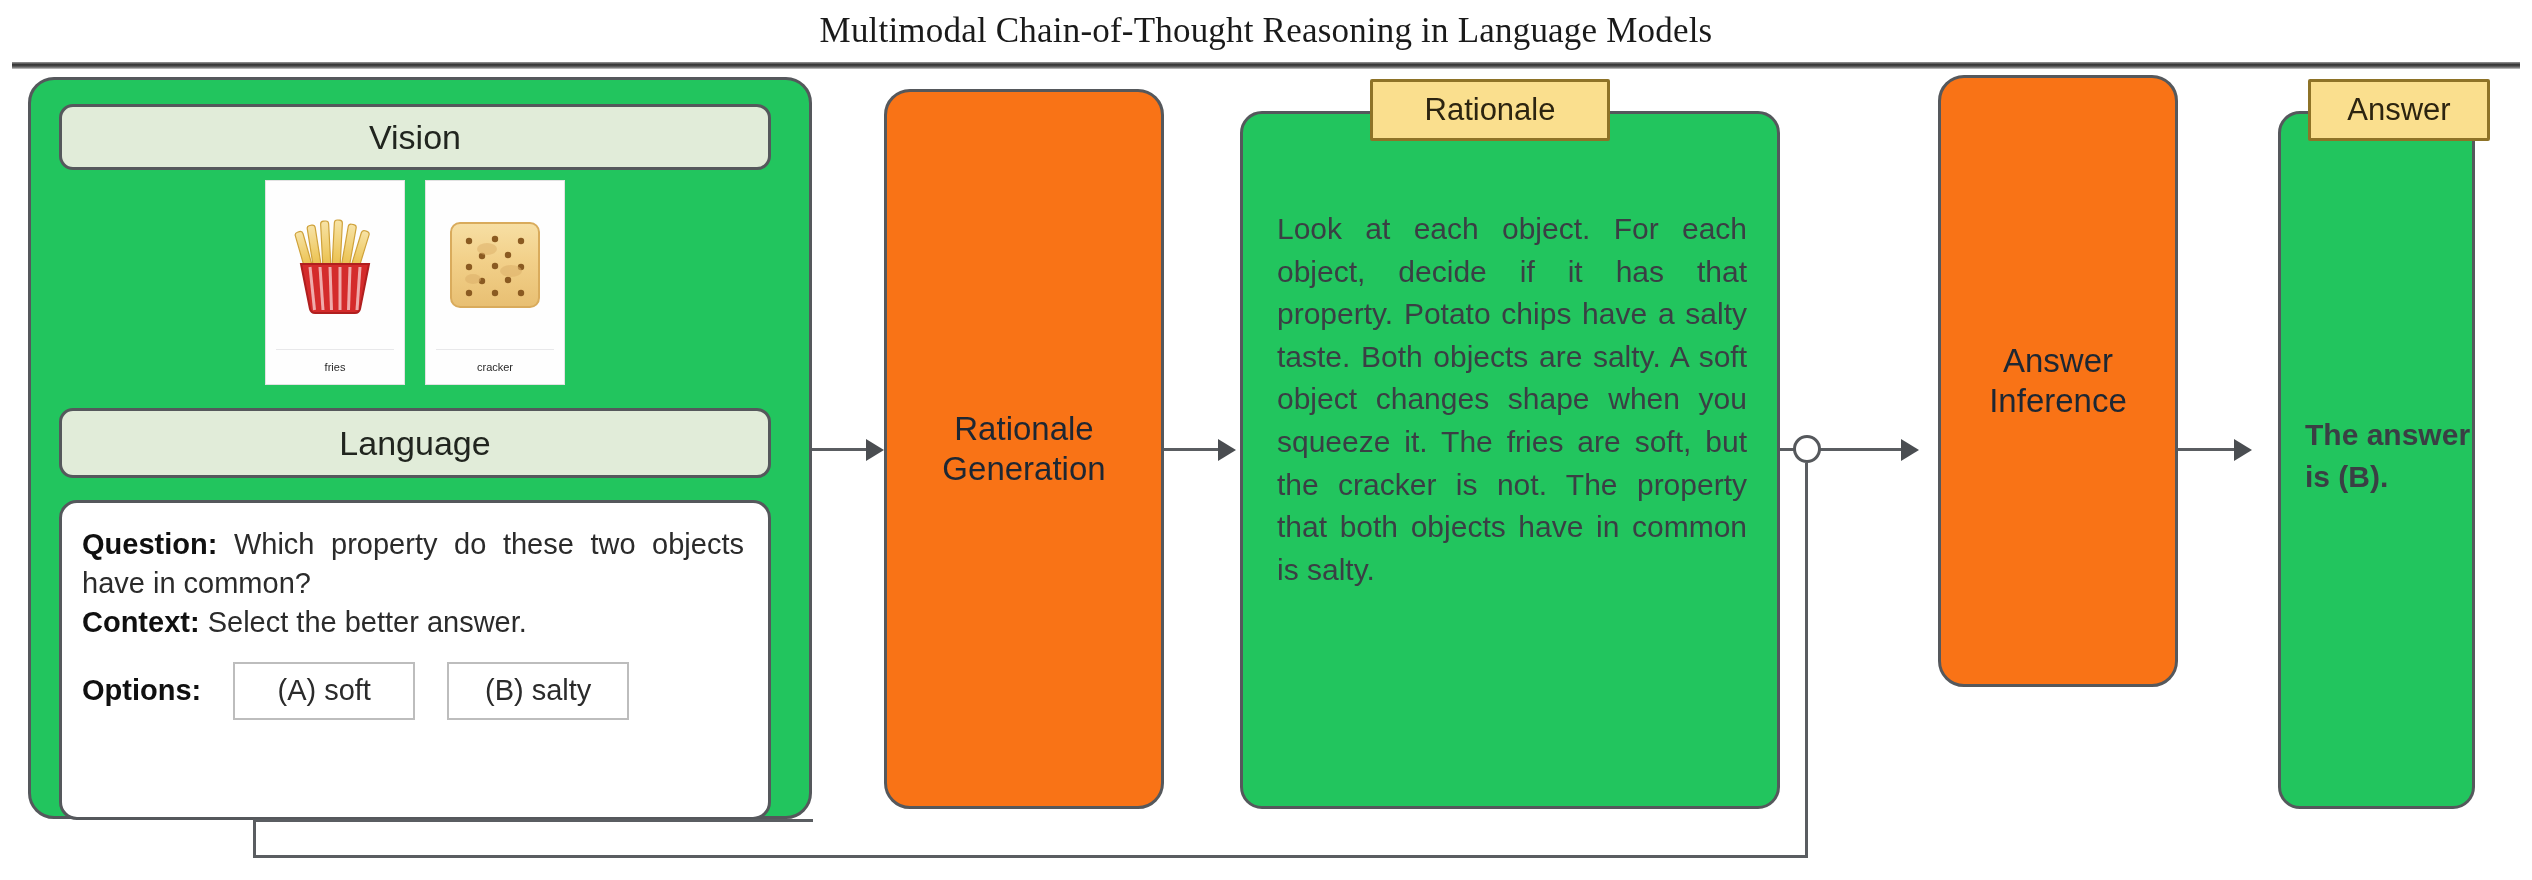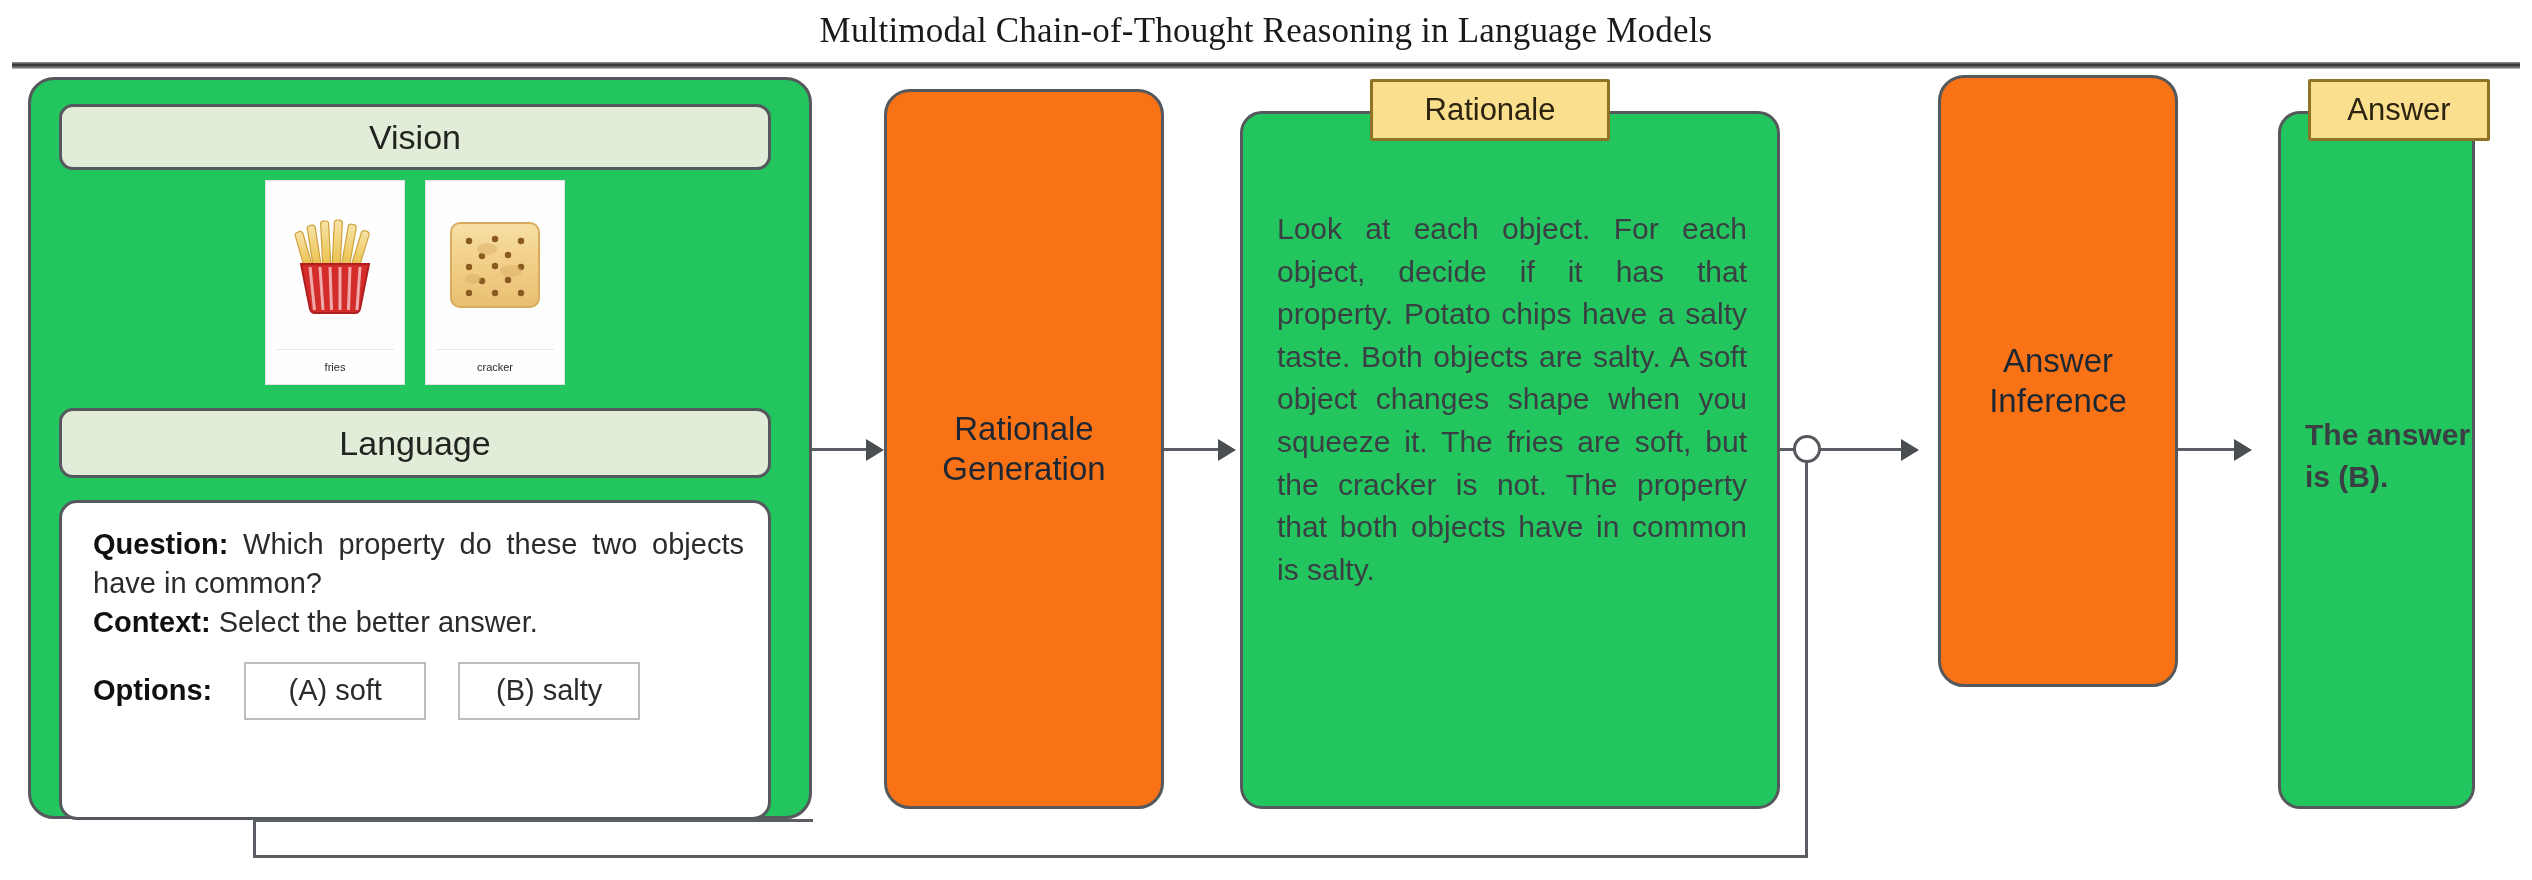--- a/index.html
+++ b/index.html
@@ -122,21 +122,21 @@
 
   
   #qa-card {
     position: absolute;
     box-sizing: border-box;
     left: 28px; top: 420px;
     width: 712px; height: 320px;
     border: 3px solid #55585c;
     border-radius: 18px;
     background: #ffffff;
-    padding: 22px 24px 0 31px;
+    padding: 22px 24px 0 20px;
   }
   .qa-line {
     font-size: 29px;
     color: #2b2b2b;
     line-height: 1.34;
   }
   .qa-key { font-weight: bold; color: #101010; }
   #qa-question { text-align: justify; }
   #options-row {
     display: flex;

